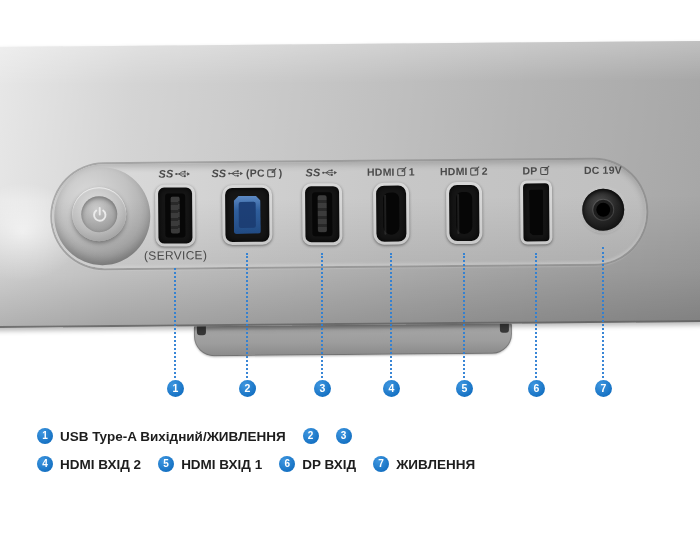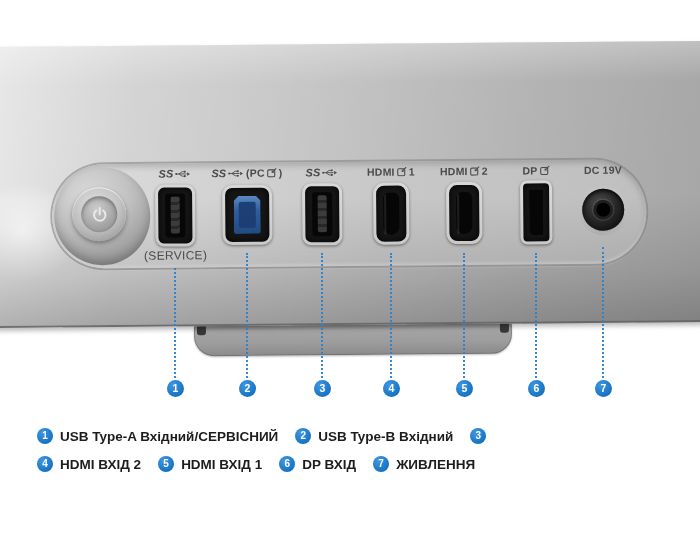--- a/index.html
+++ b/index.html
@@ -271,25 +271,24 @@
       <div class="badge" style="left: 528px; top: 380px;">6</div>
       <div class="lead-line" style="left: 602px; top: 247px; height: 131px;"></div>
       <div class="badge" style="left: 595px; top: 380px;">7</div>
     </div>
 
   <div class="legend" id="legend">
 
   <div class="legend-row">
         <div class="legend-item">
           <span class="legend-badge">1</span>
-          <span class="legend-text">USB Type-A Вхідний/СЕРВІСНИЙ</span>
+          <span class="legend-text">USB Type-A Вихідний/ЖИВЛЕННЯ</span>
         </div>
         <div class="legend-item">
           <span class="legend-badge">2</span>
-          <span class="legend-text">USB Type-B Вхідний</span>
         </div>
         <div class="legend-item">
           <span class="legend-badge">3</span>
         </div>
       </div>
       <div class="legend-row">
         <div class="legend-item">
           <span class="legend-badge">4</span>
           <span class="legend-text">HDMI ВХІД 2</span>
         </div>

